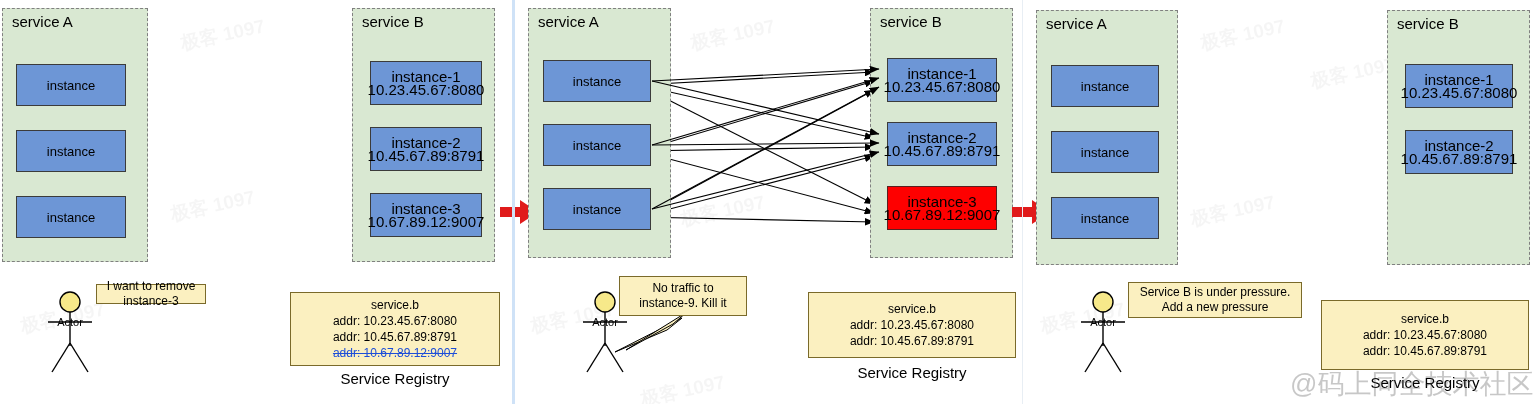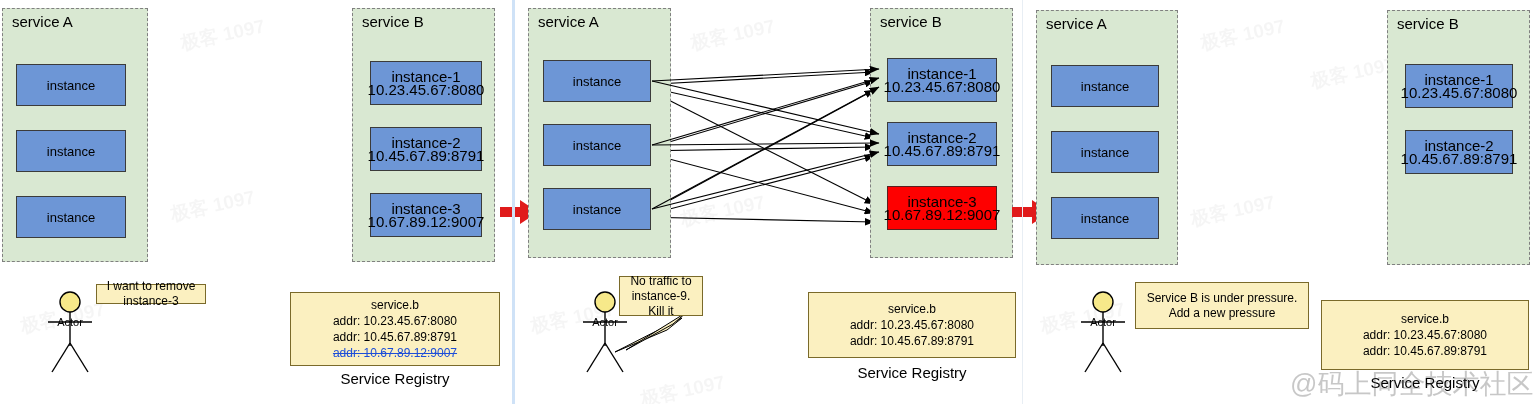--- a/index.html
+++ b/index.html
@@ -269,21 +269,21 @@
       <line x1="30" y1="24" x2="30" y2="58" stroke="#000" stroke-width="1.4"></line>
       <line x1="8" y1="34" x2="52" y2="34" stroke="#000" stroke-width="1.4"></line>
       <line x1="30" y1="55" x2="12" y2="84" stroke="#000" stroke-width="1.4"></line>
       <line x1="30" y1="55" x2="48" y2="84" stroke="#000" stroke-width="1.4"></line>
     </svg>
     <div class="actor-label" style="left:60px; top:288px; width:60px;">Actor</div>
 
     <svg class="wires" viewBox="0 0 507 404" style="width:507px;">
       <polygon points="111,350 172,312 158,324" fill="#fbf0c0" stroke="#000" stroke-width="1"></polygon>
     </svg>
-    <div class="bubble" style="left:104px; top:276px; width:84px; height:40px;">
+    <div class="bubble" style="left:104px; top:276px; width:128px; height:40px;">
       <span>No traffic to</span>
       <span>instance-9. Kill it</span>
     </div>
 
     <div class="registry" style="left:293px; top:292px; width:208px; height:66px;">
       <span>service.b</span>
       <span>addr: 10.23.45.67:8080</span>
       <span>addr: 10.45.67.89:8791</span>
     </div>
     <div class="registry-label" style="left:293px; top:364px; width:208px;">Service Registry</div>
@@ -344,21 +344,21 @@
       <line x1="30" y1="24" x2="30" y2="58" stroke="#000" stroke-width="1.4"></line>
       <line x1="8" y1="34" x2="52" y2="34" stroke="#000" stroke-width="1.4"></line>
       <line x1="30" y1="55" x2="12" y2="84" stroke="#000" stroke-width="1.4"></line>
       <line x1="30" y1="55" x2="48" y2="84" stroke="#000" stroke-width="1.4"></line>
     </svg>
     <div class="actor-label" style="left:49px; top:288px; width:60px;">Actor</div>
 
     <svg class="wires" viewBox="0 0 512 404">
       <polygon points="104,358 220,322 200,330" fill="#fbf0c0" stroke="#000" stroke-width="1"></polygon>
     </svg>
-    <div class="bubble" style="left:111px; top:282px; width:174px; height:47px;">
+    <div class="bubble" style="left:104px; top:282px; width:174px; height:36px;">
       <span>Service B is under pressure.</span>
       <span>Add a new pressure</span>
     </div>
 
     <div class="registry" style="left:297px; top:300px; width:208px; height:70px;">
       <span>service.b</span>
       <span>addr: 10.23.45.67:8080</span>
       <span>addr: 10.45.67.89:8791</span>
     </div>
     <div class="registry-label" style="left:297px; top:374px; width:208px;">Service Registry</div>

